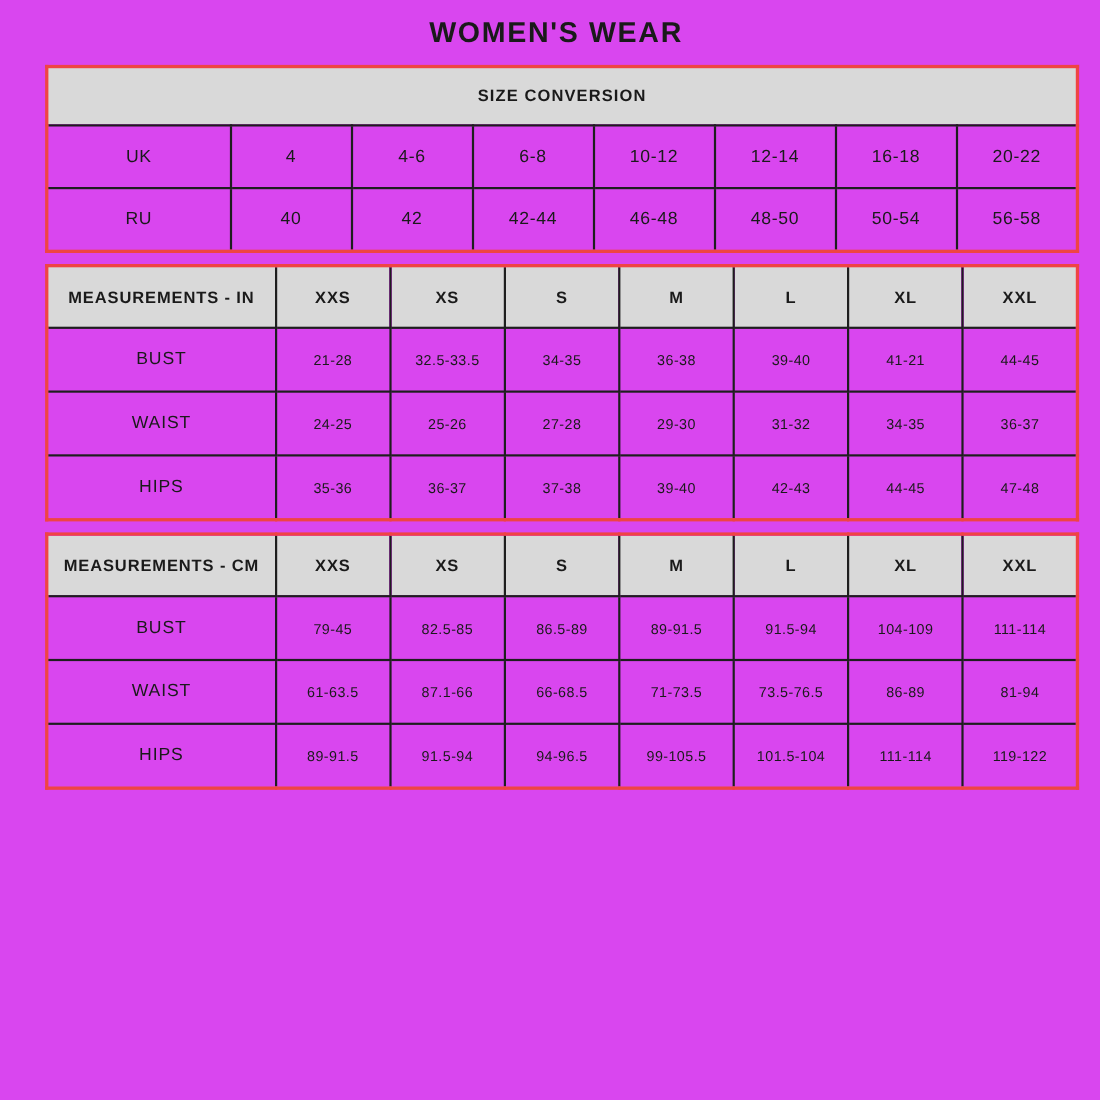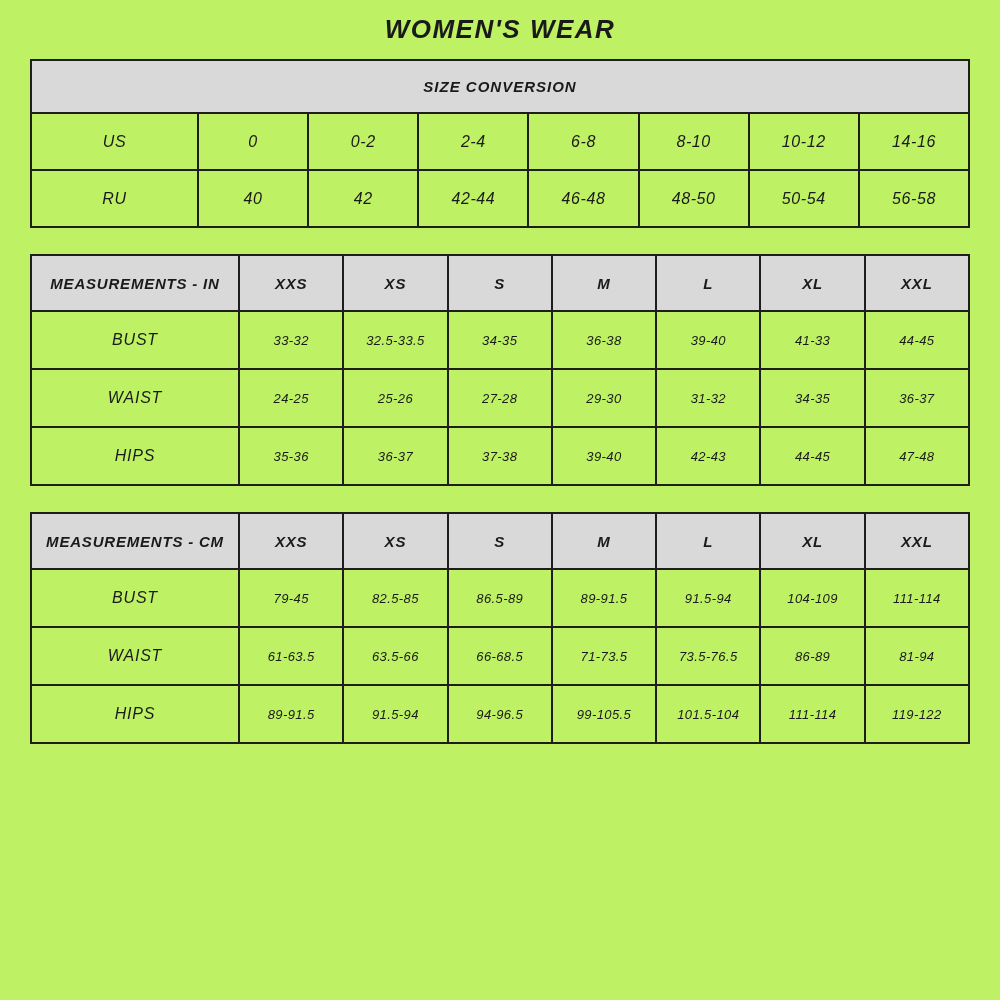--- a/index.html
+++ b/index.html
@@ -6,37 +6,36 @@
     margin: 0;
     padding: 0;
     background: #ffffff;
     font-family: "Liberation Sans", sans-serif;
     color: #1a1a1a;
   }
   .page {
     width: 1000px;
     height: 1000px;
     box-sizing: border-box;
-    padding: 12px 30px 0 30px;
-    background: #bef264;
-    font-style: italic;
+    padding: 12px 30px 0 41px;
+    background: #d946ef;
   }
   .title {
     text-align: center;
     font-size: 26px;
     font-weight: bold;
     letter-spacing: 1.5px;
     margin: 2px 0 14px 0;
   }
   table {
     width: 940px;
     border-collapse: collapse;
     table-layout: fixed;
-    margin-bottom: 26px;
-    border: 1px solid #ef4444;
+    margin-bottom: 10px;
+    border: 3px solid #ef4444;
   }
   th, td {
     border: 2px solid #1e1e1e;
     text-align: center;
     vertical-align: middle;
     padding: 0 2px;
     overflow: hidden;
     white-space: nowrap;
   }
   
@@ -96,28 +95,28 @@
         <col>
         <col>
       </colgroup>
     <thead>
       <tr class="band">
         <th colspan="8">SIZE CONVERSION</th>
       </tr>
     </thead>
     <tbody>
       <tr>
-        <td class="lbl">US</td>
-        <td>0</td>
-        <td>0-2</td>
-        <td>2-4</td>
+        <td class="lbl">UK</td>
+        <td>4</td>
+        <td>4-6</td>
         <td>6-8</td>
-        <td>8-10</td>
         <td>10-12</td>
-        <td>14-16</td>
+        <td>12-14</td>
+        <td>16-18</td>
+        <td>20-22</td>
       </tr>
       <tr>
         <td class="lbl">RU</td>
         <td>40</td>
         <td>42</td>
         <td>42-44</td>
         <td>46-48</td>
         <td>48-50</td>
         <td>50-54</td>
         <td>56-58</td>
@@ -144,26 +143,26 @@
         <th>S</th>
         <th>M</th>
         <th>L</th>
         <th>XL</th>
         <th>XXL</th>
       </tr>
     </thead>
     <tbody>
       <tr>
         <td class="lbl">BUST</td>
-        <td>33-32</td>
+        <td>21-28</td>
         <td>32.5-33.5</td>
         <td>34-35</td>
         <td>36-38</td>
         <td>39-40</td>
-        <td>41-33</td>
+        <td>41-21</td>
         <td>44-45</td>
       </tr>
       <tr>
         <td class="lbl">WAIST</td>
         <td>24-25</td>
         <td>25-26</td>
         <td>27-28</td>
         <td>29-30</td>
         <td>31-32</td>
         <td>34-35</td>
@@ -212,21 +211,21 @@
         <td>82.5-85</td>
         <td>86.5-89</td>
         <td>89-91.5</td>
         <td>91.5-94</td>
         <td>104-109</td>
         <td>111-114</td>
       </tr>
       <tr>
         <td class="lbl">WAIST</td>
         <td>61-63.5</td>
-        <td>63.5-66</td>
+        <td>87.1-66</td>
         <td>66-68.5</td>
         <td>71-73.5</td>
         <td>73.5-76.5</td>
         <td>86-89</td>
         <td>81-94</td>
       </tr>
       <tr>
         <td class="lbl">HIPS</td>
         <td>89-91.5</td>
         <td>91.5-94</td>

